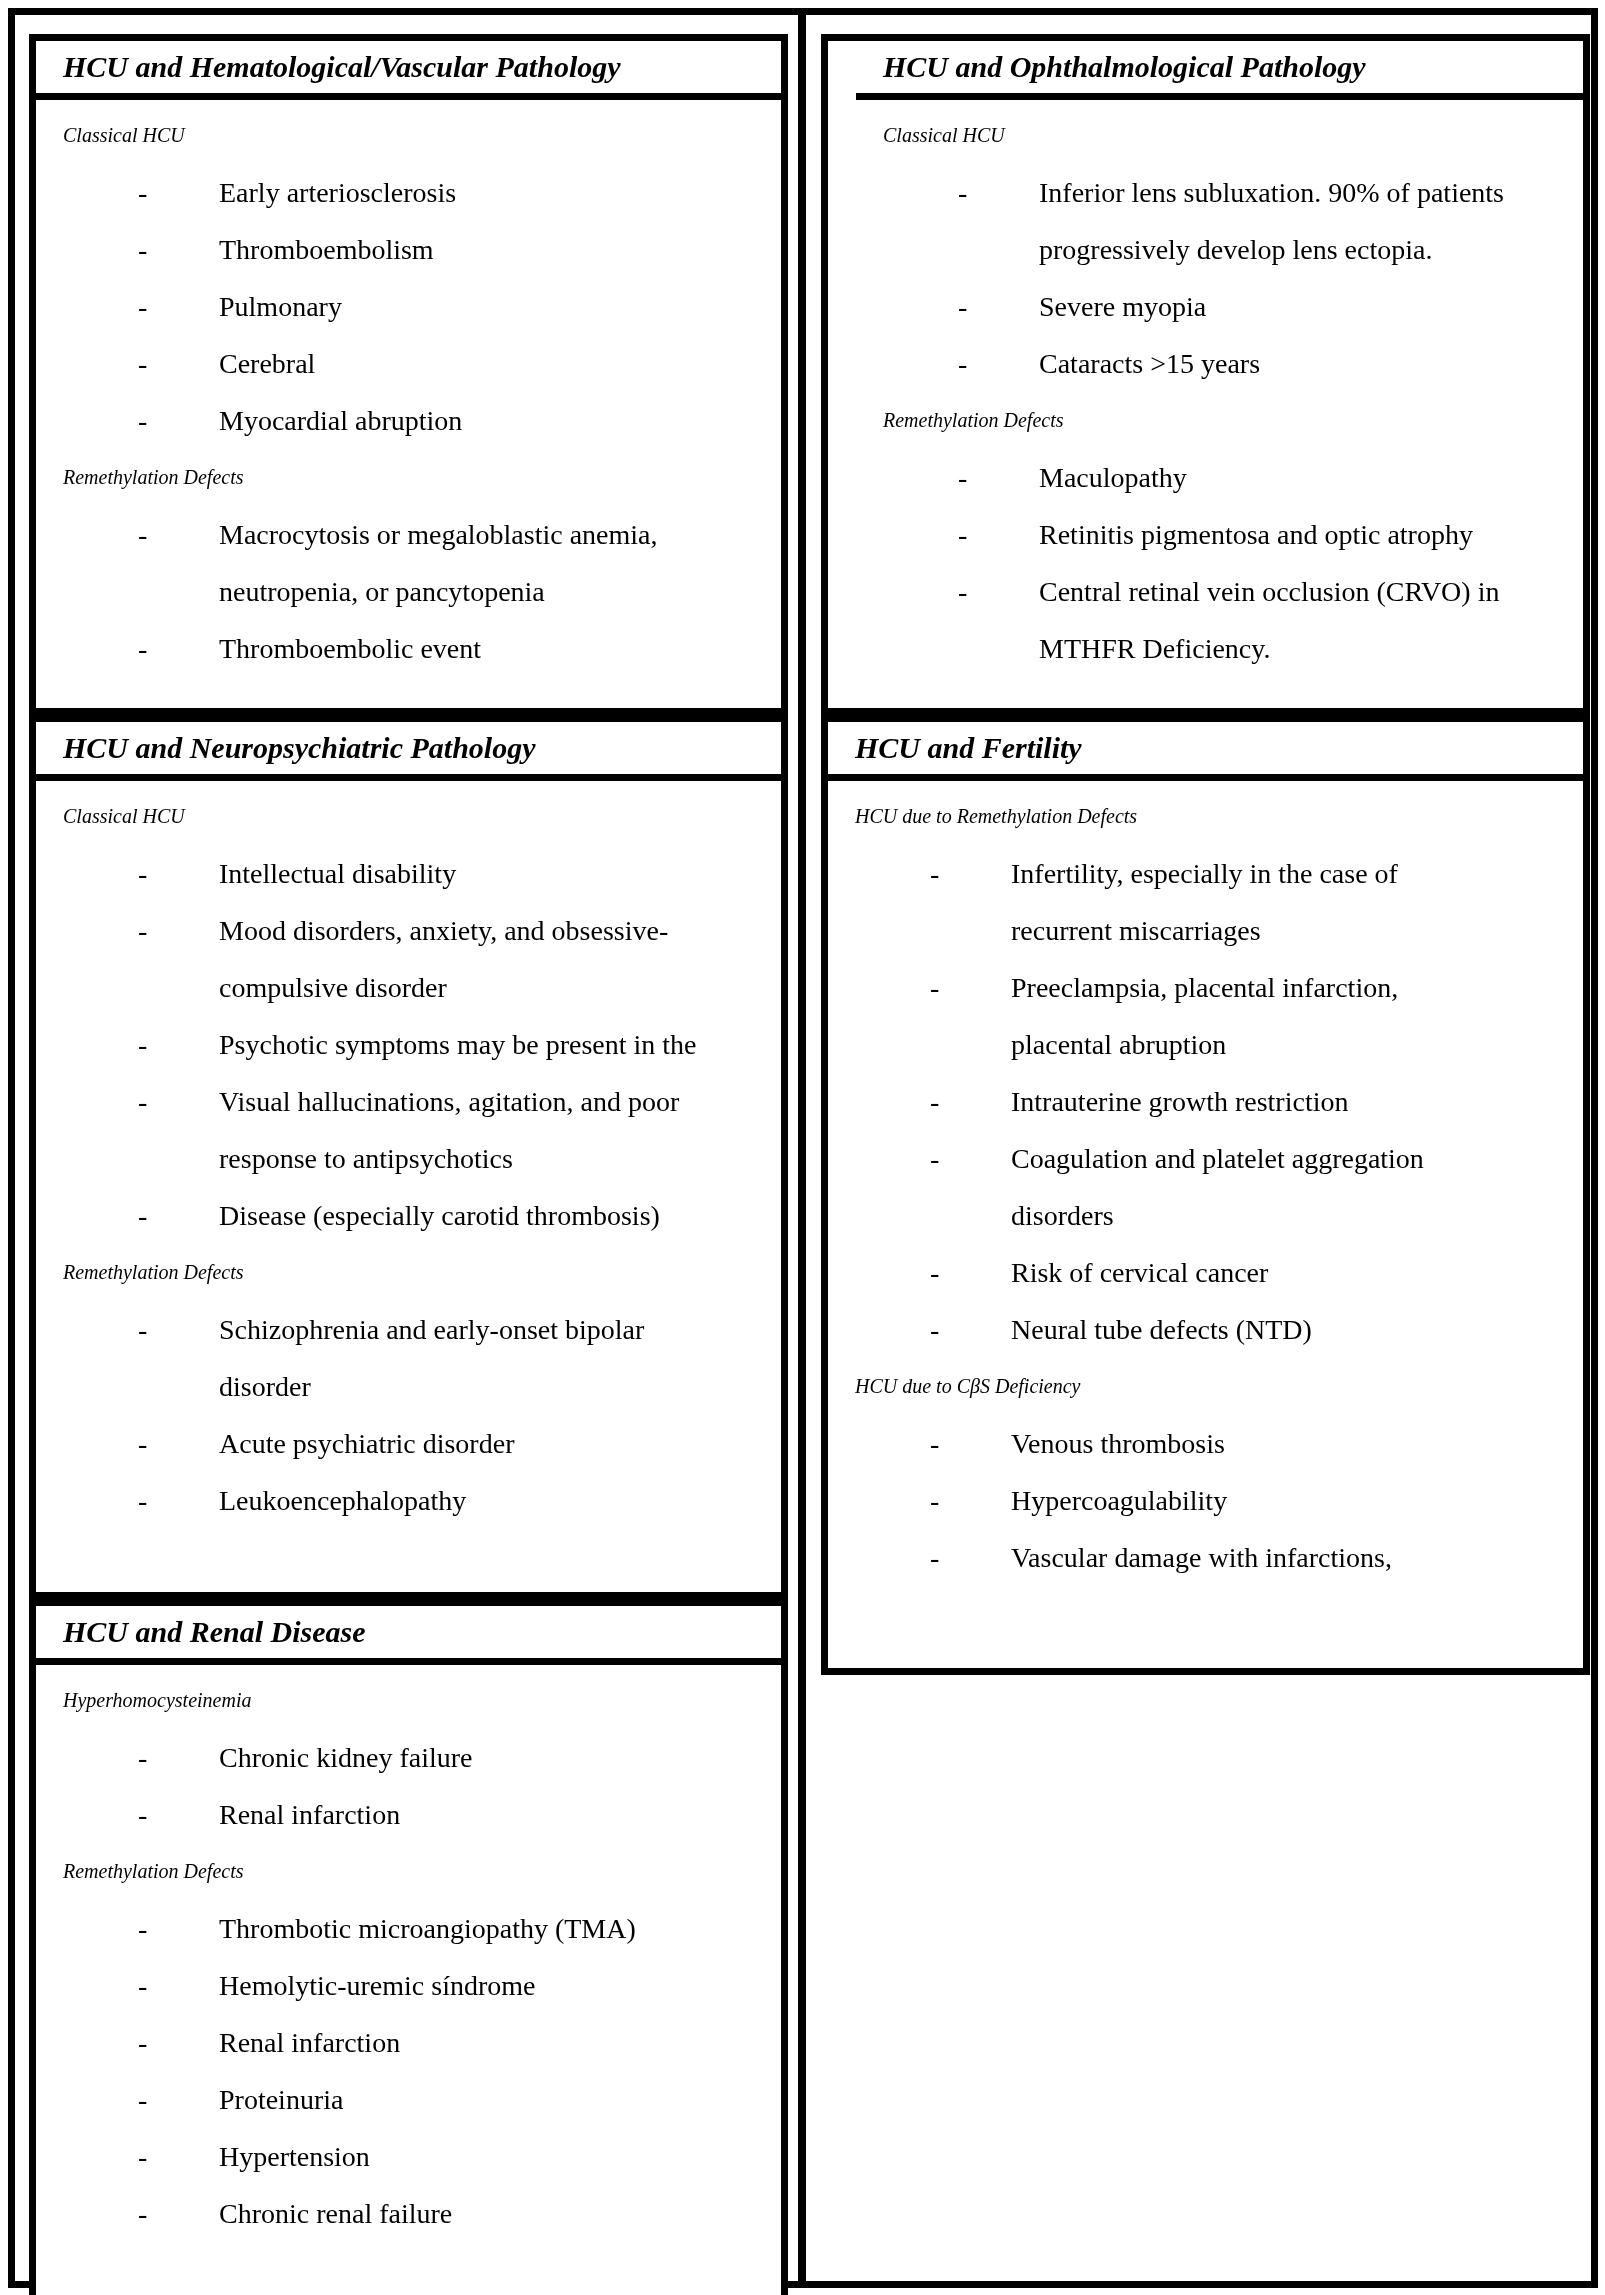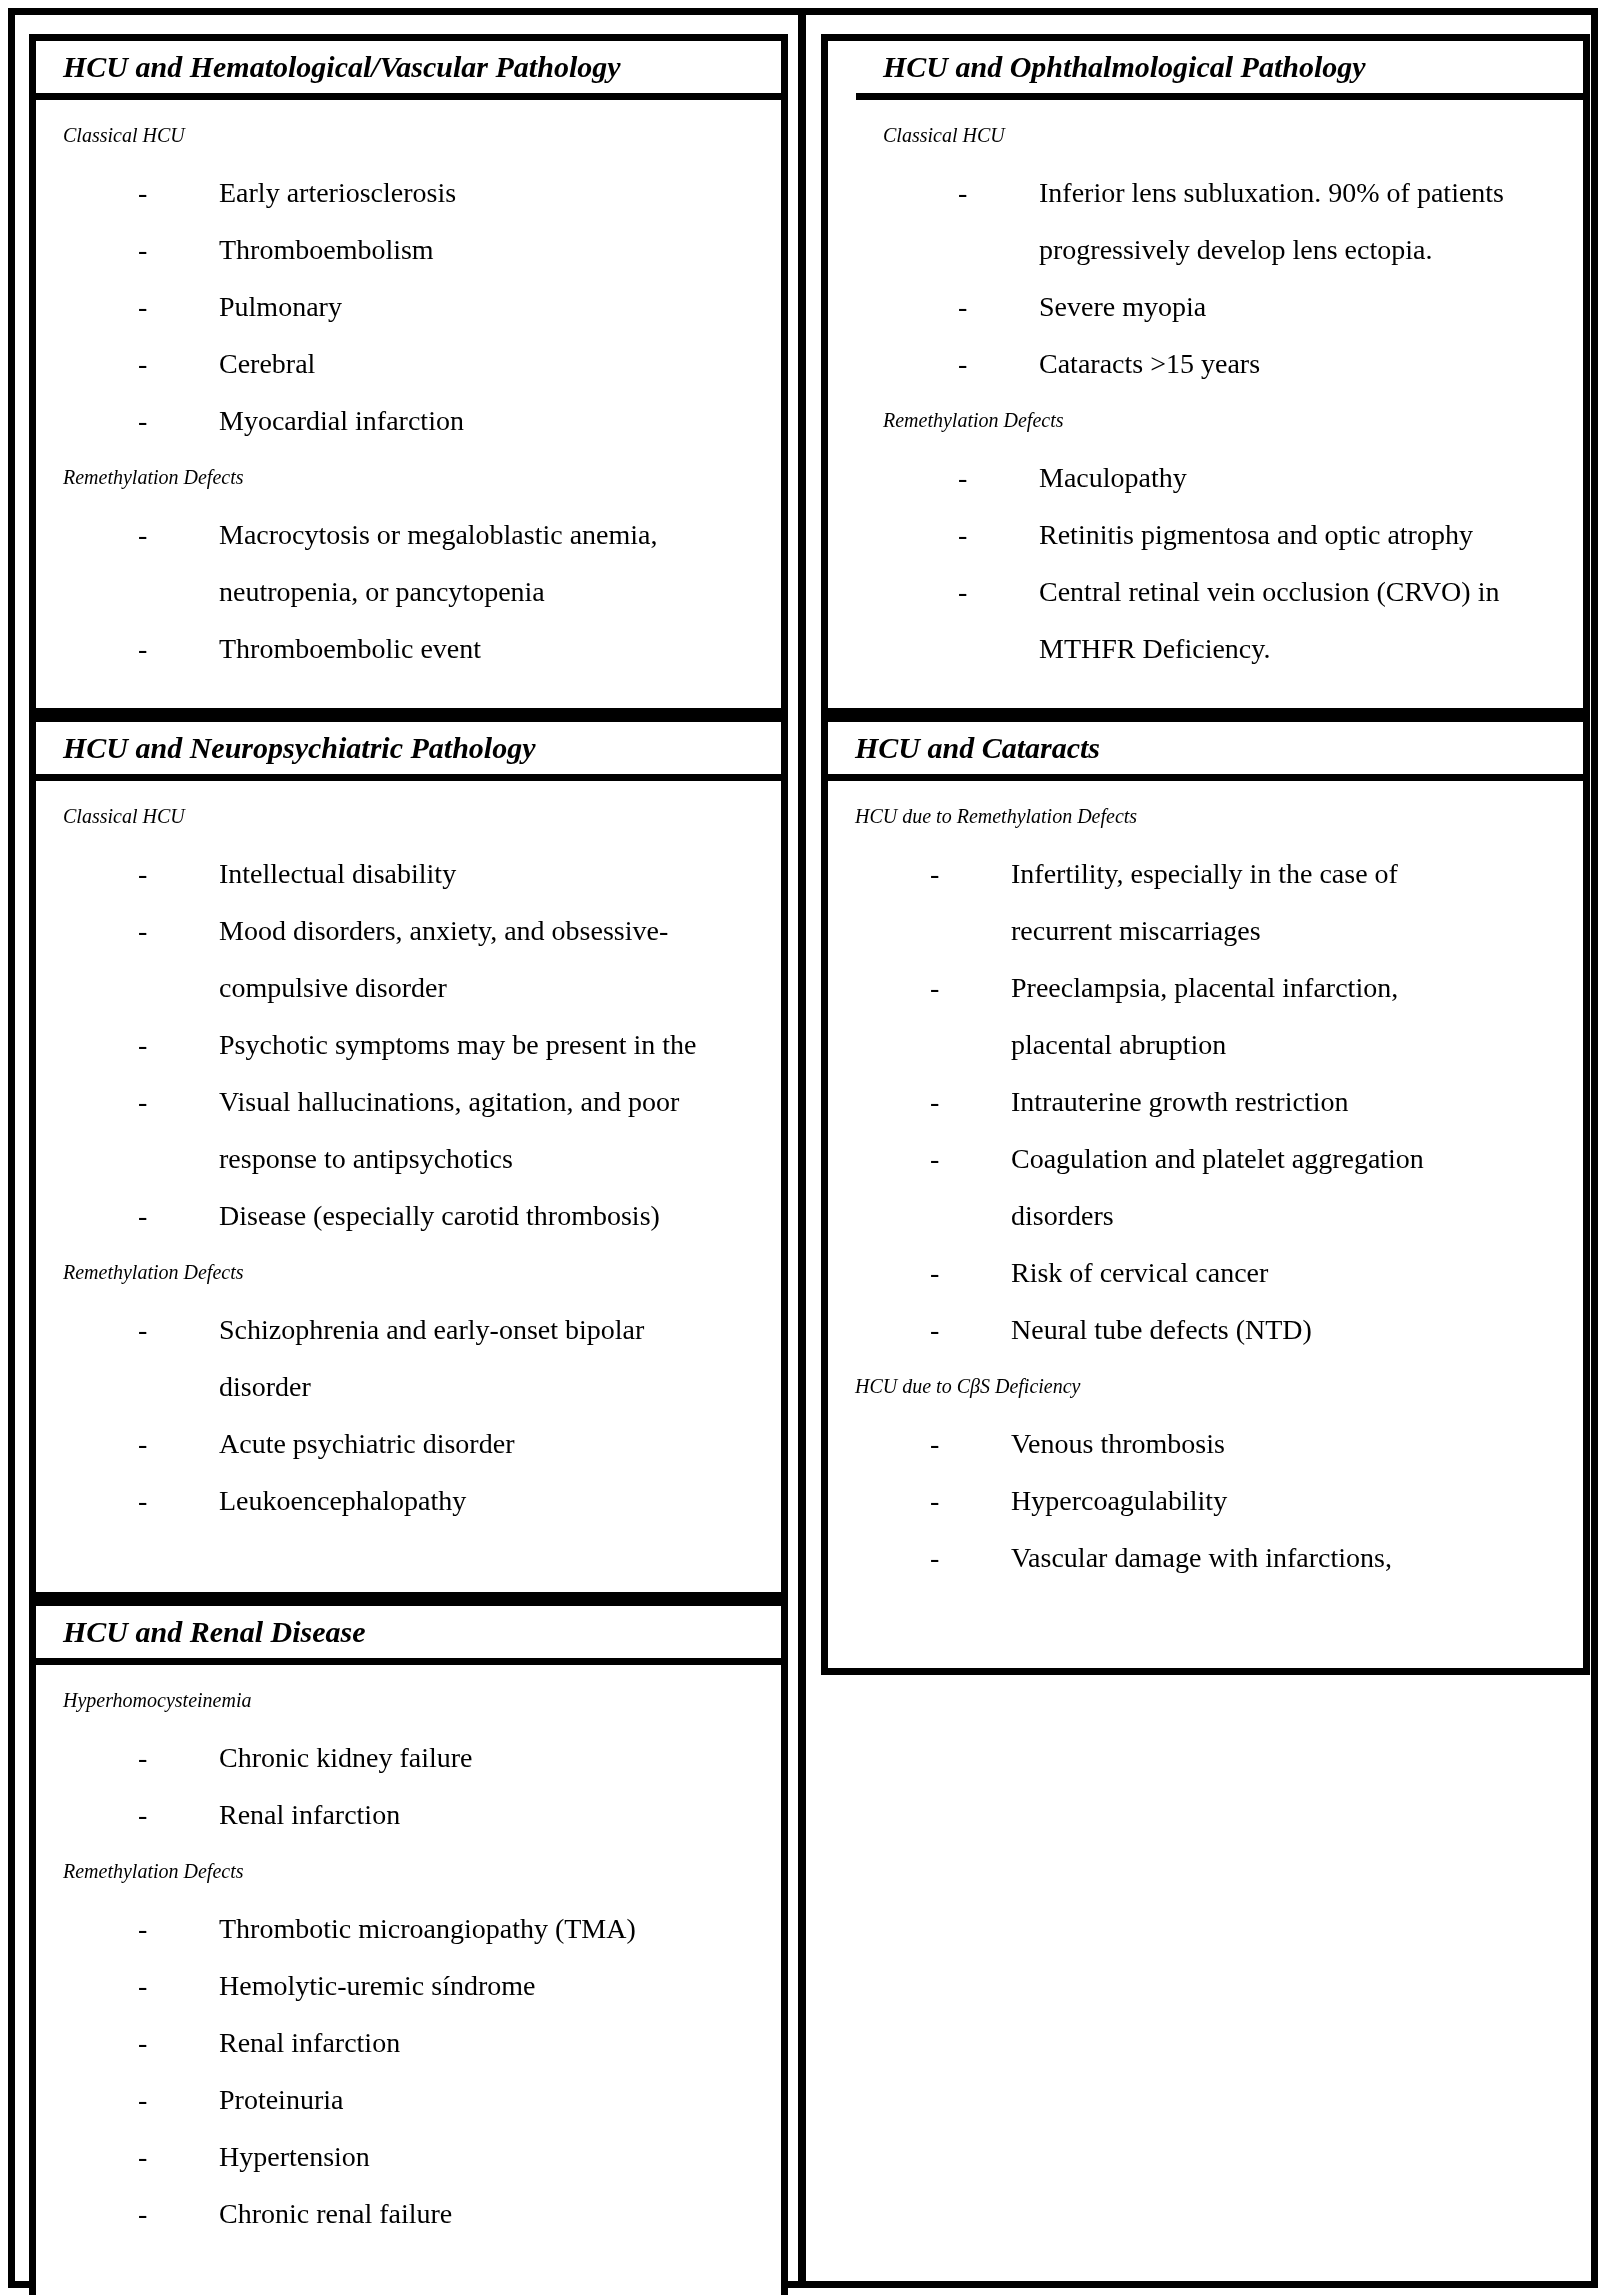--- a/index.html
+++ b/index.html
@@ -81,21 +81,21 @@
 <div class="center-divider"></div>
 <div class="column" id="col-left">
     <div class="pbox" style="top: 7.8px; height: 681px;">
       <div class="box-header">HCU and Hematological/Vascular Pathology</div>
       <div class="box-body">
         <div class="section-label">Classical HCU</div>
         <div class="bullet-line"><span class="dash">-</span><span>Early arteriosclerosis</span></div>
         <div class="bullet-line"><span class="dash">-</span><span>Thromboembolism</span></div>
         <div class="bullet-line"><span class="dash">-</span><span>Pulmonary</span></div>
         <div class="bullet-line"><span class="dash">-</span><span>Cerebral</span></div>
-        <div class="bullet-line"><span class="dash">-</span><span>Myocardial infarction</span></div>
+        <div class="bullet-line"><span class="dash">-</span><span>Myocardial abruption</span></div>
         <div class="section-label">Remethylation Defects</div>
         <div class="bullet-line"><span class="dash">-</span><span>Macrocytosis or megaloblastic anemia,</span></div>
         <div class="bullet-line"><span>neutropenia, or pancytopenia</span></div>
         <div class="bullet-line"><span class="dash">-</span><span>Thromboembolic event</span></div>
       </div>
     </div>
     <div class="pbox" style="top: 689px; height: 884px;">
       <div class="box-header">HCU and Neuropsychiatric Pathology</div>
       <div class="box-body">
         <div class="section-label">Classical HCU</div>
@@ -139,21 +139,21 @@
         <div class="bullet-line"><span class="dash">-</span><span>Severe myopia</span></div>
         <div class="bullet-line"><span class="dash">-</span><span>Cataracts &gt;15 years</span></div>
         <div class="section-label">Remethylation Defects</div>
         <div class="bullet-line"><span class="dash">-</span><span>Maculopathy</span></div>
         <div class="bullet-line"><span class="dash">-</span><span>Retinitis pigmentosa and optic atrophy</span></div>
         <div class="bullet-line"><span class="dash">-</span><span>Central retinal vein occlusion (CRVO) in</span></div>
         <div class="bullet-line"><span>MTHFR Deficiency.</span></div>
       </div>
     </div>
     <div class="pbox" style="top: 689px; height: 960px;">
-      <div class="box-header">HCU and Cataracts</div>
+      <div class="box-header">HCU and Fertility</div>
       <div class="box-body">
         <div class="section-label">HCU due to Remethylation Defects</div>
         <div class="bullet-line"><span class="dash">-</span><span>Infertility, especially in the case of</span></div>
         <div class="bullet-line"><span>recurrent miscarriages</span></div>
         <div class="bullet-line"><span class="dash">-</span><span>Preeclampsia, placental infarction,</span></div>
         <div class="bullet-line"><span>placental abruption</span></div>
         <div class="bullet-line"><span class="dash">-</span><span>Intrauterine growth restriction</span></div>
         <div class="bullet-line"><span class="dash">-</span><span>Coagulation and platelet aggregation</span></div>
         <div class="bullet-line"><span>disorders</span></div>
         <div class="bullet-line"><span class="dash">-</span><span>Risk of cervical cancer</span></div>

